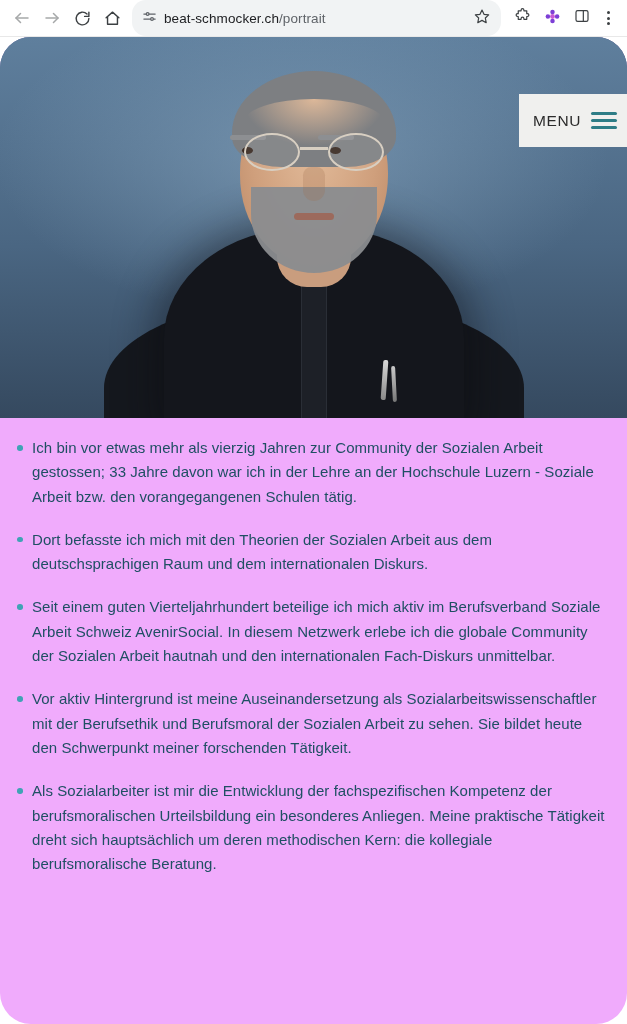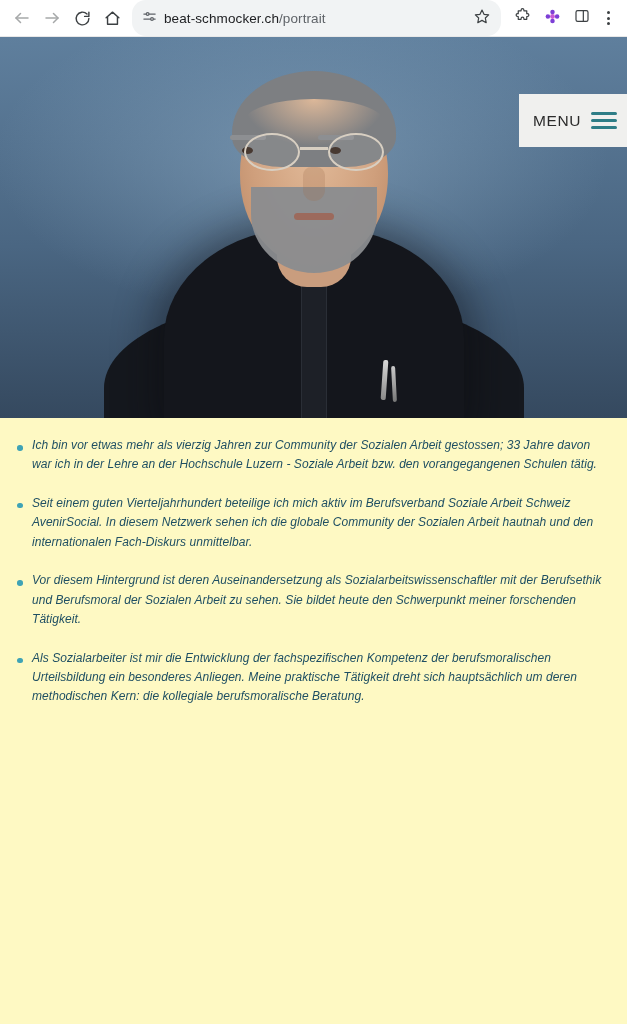--- a/index.html
+++ b/index.html
@@ -71,21 +71,22 @@
     gap: 2.5px;
     flex: 0 0 auto;
   }
   .menu-dots i { width: 3px; height: 3px; border-radius: 50%; background: #3c4043; display: block; }
 
   
   .page {
     width: 627px;
     height: 987px;
     overflow: hidden;
-    background: #fef9c3;
+    background: #f0abfc;
+    border-radius: 31px;
   }
 
   .hero {
     position: relative;
     width: 627px;
     height: 381px;
     background: linear-gradient(160deg, #5b7a99 0%, #48627d 45%, #3a5068 100%);
     overflow: hidden;
   }
   
@@ -284,24 +285,23 @@
   
   .content {
     padding: 18px 16px 0 16px;
   }
   ul.bullets { list-style: none; }
   ul.bullets li {
     position: relative;
     padding-left: 16px;
     margin-bottom: 19px;
     color: #1f4f63;
-    font-size: 12px;
+    font-size: 15px;
     line-height: 1.62;
     letter-spacing: 0.05px;
-    font-style: italic;
   }
   ul.bullets li::before {
     content: "";
     position: absolute;
     left: 1px;
     top: 9px;
     width: 5.5px;
     height: 5.5px;
     border-radius: 50%;
     background: #3fa3b5;
@@ -434,19 +434,20 @@
         <i></i>
           <i></i>
           <i></i>
       </span>
     </div>
   </div>
 
   <div class="content">
     <ul class="bullets">
       <li>Ich bin vor etwas mehr als vierzig Jahren zur Community der Sozialen Arbeit gestossen; 33 Jahre davon war ich in der Lehre an der Hochschule Luzern - Soziale Arbeit bzw. den vorangegangenen Schulen tätig.</li>
-      <li>Seit einem guten Vierteljahrhundert beteilige ich mich aktiv im Berufsverband Soziale Arbeit Schweiz AvenirSocial. In diesem Netzwerk sehen ich die globale Community der Sozialen Arbeit hautnah und den internationalen Fach-Diskurs unmittelbar.</li>
-      <li>Vor diesem Hintergrund ist deren Auseinandersetzung als Sozialarbeitswissenschaftler mit der Berufsethik und Berufsmoral der Sozialen Arbeit zu sehen. Sie bildet heute den Schwerpunkt meiner forschenden Tätigkeit.</li>
+      <li>Dort befasste ich mich mit den Theorien der Sozialen Arbeit aus dem deutschsprachigen Raum und dem internationalen Diskurs.</li>
+      <li>Seit einem guten Vierteljahrhundert beteilige ich mich aktiv im Berufsverband Soziale Arbeit Schweiz AvenirSocial. In diesem Netzwerk erlebe ich die globale Community der Sozialen Arbeit hautnah und den internationalen Fach-Diskurs unmittelbar.</li>
+      <li>Vor aktiv Hintergrund ist meine Auseinandersetzung als Sozialarbeitswissenschaftler mit der Berufsethik und Berufsmoral der Sozialen Arbeit zu sehen. Sie bildet heute den Schwerpunkt meiner forschenden Tätigkeit.</li>
       <li>Als Sozialarbeiter ist mir die Entwicklung der fachspezifischen Kompetenz der berufsmoralischen Urteilsbildung ein besonderes Anliegen. Meine praktische Tätigkeit dreht sich hauptsächlich um deren methodischen Kern: die kollegiale berufsmoralische Beratung.</li>
 
     </ul>
   </div>
 </div>
 
 </body></html>

